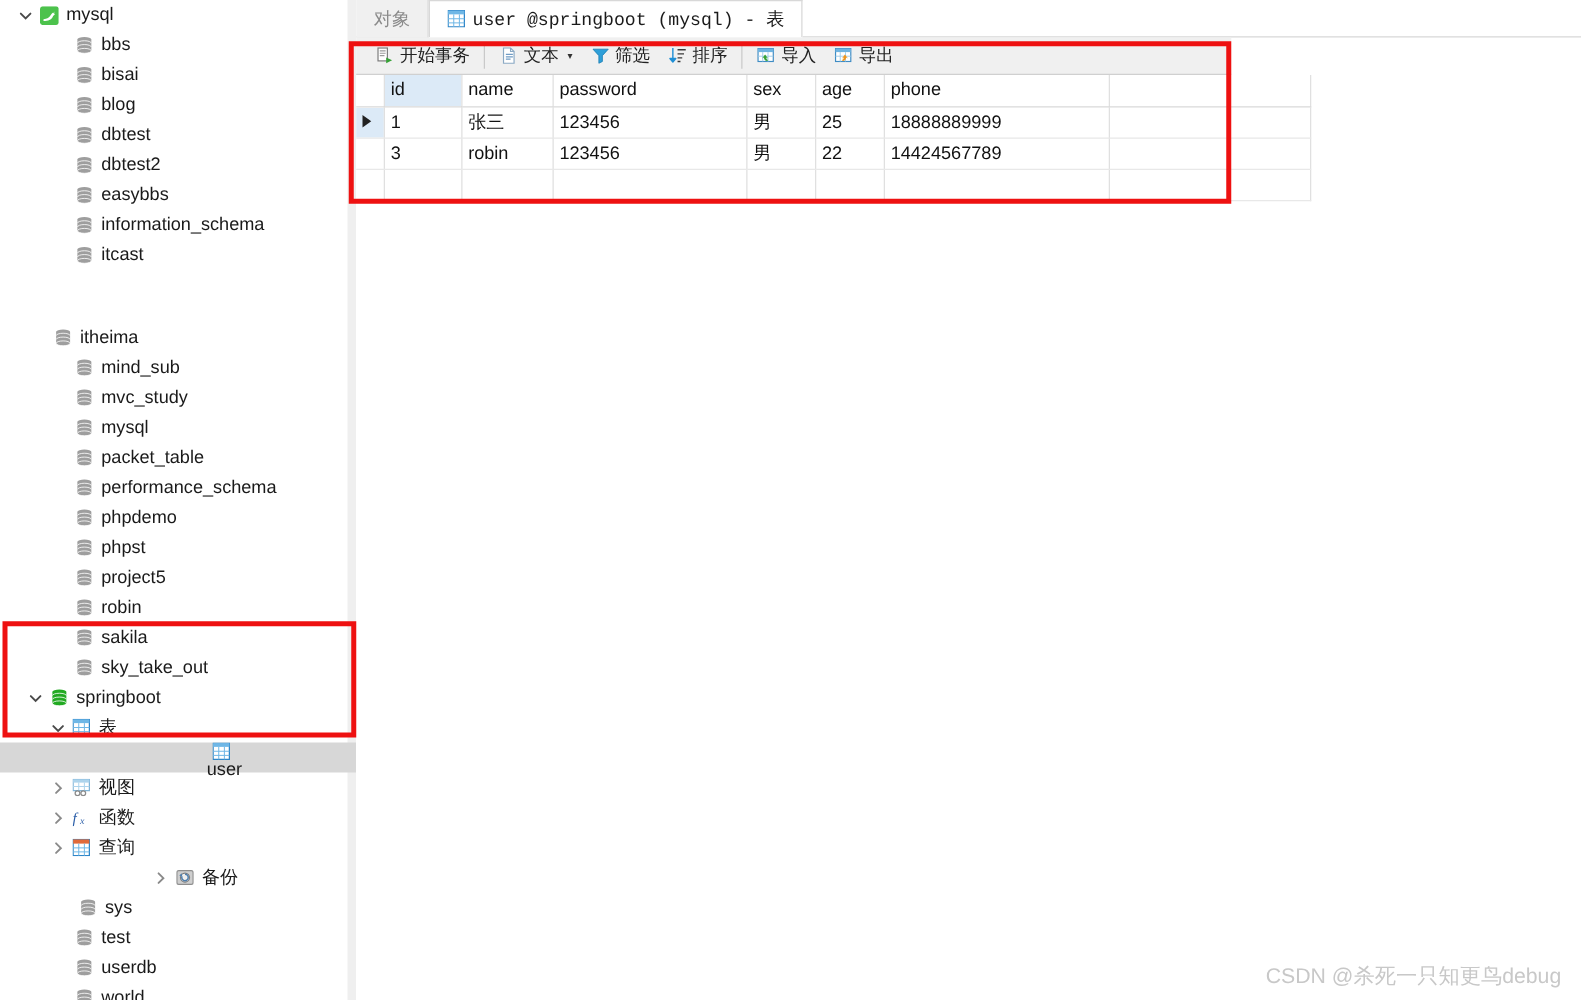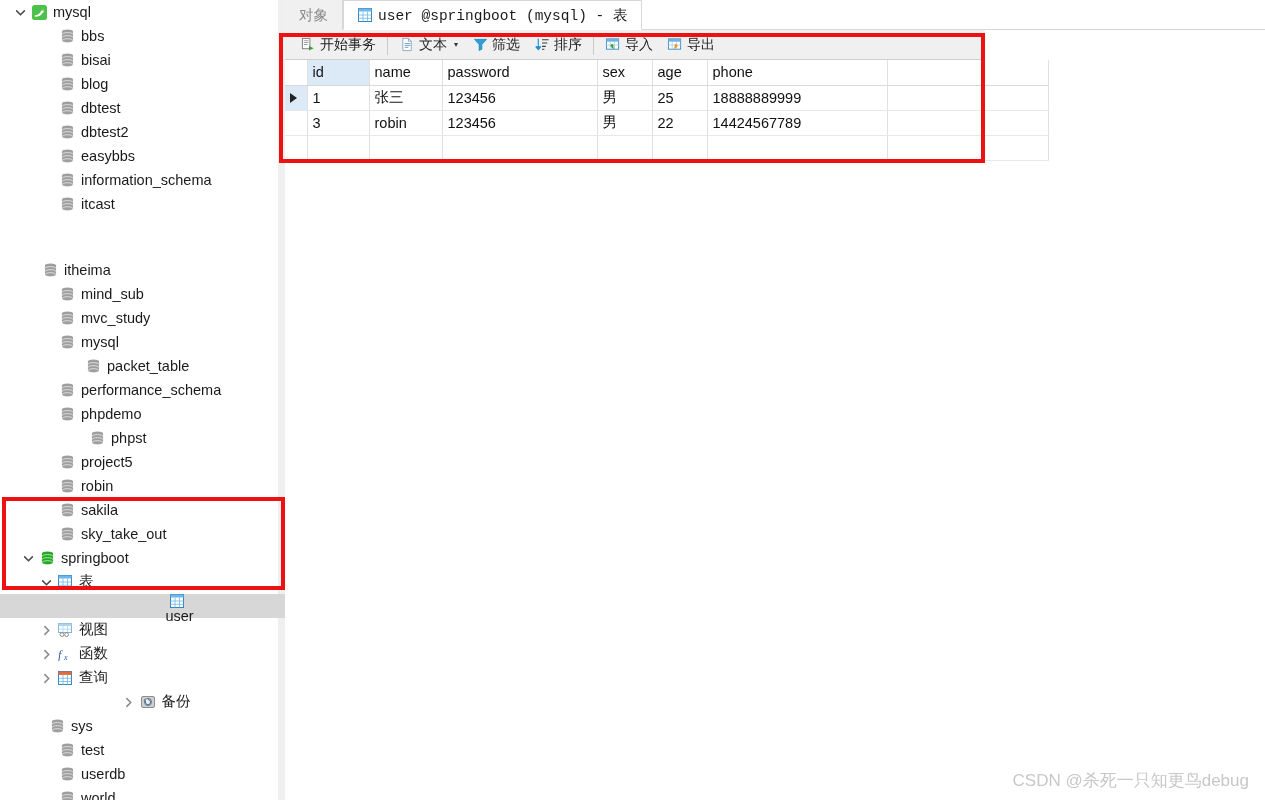--- a/index.html
+++ b/index.html
@@ -307,21 +307,21 @@
               <rect x="1" y="2.6" width="12" height="3.2" fill="#9e9e9e"></rect>
               <ellipse cx="7" cy="5.9" rx="6" ry="2.1" fill="#9e9e9e" stroke="#fff" stroke-width=".7"></ellipse>
               <rect x="1" y="5.9" width="12" height="3.2" fill="#9e9e9e"></rect>
               <ellipse cx="7" cy="9.2" rx="6" ry="2.1" fill="#9e9e9e" stroke="#fff" stroke-width=".7"></ellipse>
               <rect x="1" y="9.2" width="12" height="3.2" fill="#9e9e9e"></rect>
               <ellipse cx="7" cy="12.5" rx="6" ry="2.1" fill="#9e9e9e" stroke="#fff" stroke-width=".7"></ellipse>
             </svg>
           </span>
           <span class="tree-label">mysql</span>
         </div>
-        <div class="tree-row" style="padding-left: 38px; margin-left: 26px;">
+        <div class="tree-row" style="padding-left: 38px;">
           <span class="twisty"></span>
           <span class="tree-icon">
             <svg class="db-ico" viewBox="0 0 14 16">
               <ellipse cx="7" cy="2.6" rx="6" ry="2.1" fill="#9e9e9e"></ellipse>
               <rect x="1" y="2.6" width="12" height="3.2" fill="#9e9e9e"></rect>
               <ellipse cx="7" cy="5.9" rx="6" ry="2.1" fill="#9e9e9e" stroke="#fff" stroke-width=".7"></ellipse>
               <rect x="1" y="5.9" width="12" height="3.2" fill="#9e9e9e"></rect>
               <ellipse cx="7" cy="9.2" rx="6" ry="2.1" fill="#9e9e9e" stroke="#fff" stroke-width=".7"></ellipse>
               <rect x="1" y="9.2" width="12" height="3.2" fill="#9e9e9e"></rect>
               <ellipse cx="7" cy="12.5" rx="6" ry="2.1" fill="#9e9e9e" stroke="#fff" stroke-width=".7"></ellipse>
@@ -352,21 +352,21 @@
               <rect x="1" y="2.6" width="12" height="3.2" fill="#9e9e9e"></rect>
               <ellipse cx="7" cy="5.9" rx="6" ry="2.1" fill="#9e9e9e" stroke="#fff" stroke-width=".7"></ellipse>
               <rect x="1" y="5.9" width="12" height="3.2" fill="#9e9e9e"></rect>
               <ellipse cx="7" cy="9.2" rx="6" ry="2.1" fill="#9e9e9e" stroke="#fff" stroke-width=".7"></ellipse>
               <rect x="1" y="9.2" width="12" height="3.2" fill="#9e9e9e"></rect>
               <ellipse cx="7" cy="12.5" rx="6" ry="2.1" fill="#9e9e9e" stroke="#fff" stroke-width=".7"></ellipse>
             </svg>
           </span>
           <span class="tree-label">phpdemo</span>
         </div>
-        <div class="tree-row" style="padding-left: 38px; margin-left: 30px;">
+        <div class="tree-row" style="padding-left: 38px;">
           <span class="twisty"></span>
           <span class="tree-icon">
             <svg class="db-ico" viewBox="0 0 14 16">
               <ellipse cx="7" cy="2.6" rx="6" ry="2.1" fill="#9e9e9e"></ellipse>
               <rect x="1" y="2.6" width="12" height="3.2" fill="#9e9e9e"></rect>
               <ellipse cx="7" cy="5.9" rx="6" ry="2.1" fill="#9e9e9e" stroke="#fff" stroke-width=".7"></ellipse>
               <rect x="1" y="5.9" width="12" height="3.2" fill="#9e9e9e"></rect>
               <ellipse cx="7" cy="9.2" rx="6" ry="2.1" fill="#9e9e9e" stroke="#fff" stroke-width=".7"></ellipse>
               <rect x="1" y="9.2" width="12" height="3.2" fill="#9e9e9e"></rect>
               <ellipse cx="7" cy="12.5" rx="6" ry="2.1" fill="#9e9e9e" stroke="#fff" stroke-width=".7"></ellipse>
@@ -534,21 +534,21 @@
           <span class="tree-icon">
             <svg class="tbl-ico" viewBox="0 0 14 14">
               <rect x=".5" y="1.5" width="13" height="11" rx="1.5" fill="#cfcfcf" stroke="#8e8e8e"></rect>
               <circle cx="7" cy="7" r="3.6" fill="#eee" stroke="#7d7d7d"></circle>
               <path d="M7 4.4a2.6 2.6 0 1 1-2.4 1.6" fill="none" stroke="#4f7fae" stroke-width="1.2"></path>
               <path d="M4.2 3.6l.6 2.4-2.4-.5z" fill="#4f7fae"></path>
             </svg>
           </span>
           <span class="tree-label">备份</span>
         </div>
-        <div class="tree-row" style="padding-left: 28px;">
+        <div class="tree-row" style="padding-left: 41px;">
           <span class="twisty"></span>
           <span class="tree-icon">
             <svg class="db-ico" viewBox="0 0 14 16">
               <ellipse cx="7" cy="2.6" rx="6" ry="2.1" fill="#9e9e9e"></ellipse>
               <rect x="1" y="2.6" width="12" height="3.2" fill="#9e9e9e"></rect>
               <ellipse cx="7" cy="5.9" rx="6" ry="2.1" fill="#9e9e9e" stroke="#fff" stroke-width=".7"></ellipse>
               <rect x="1" y="5.9" width="12" height="3.2" fill="#9e9e9e"></rect>
               <ellipse cx="7" cy="9.2" rx="6" ry="2.1" fill="#9e9e9e" stroke="#fff" stroke-width=".7"></ellipse>
               <rect x="1" y="9.2" width="12" height="3.2" fill="#9e9e9e"></rect>
               <ellipse cx="7" cy="12.5" rx="6" ry="2.1" fill="#9e9e9e" stroke="#fff" stroke-width=".7"></ellipse>

